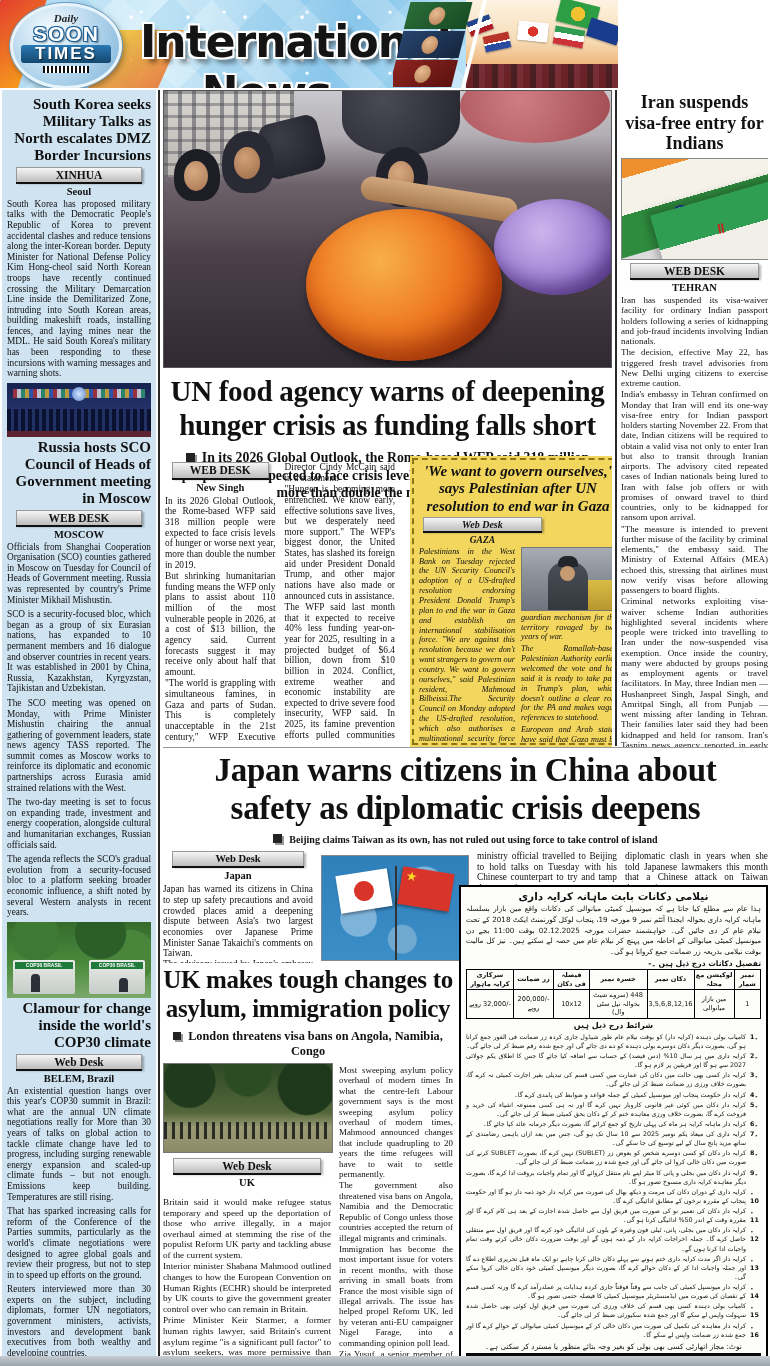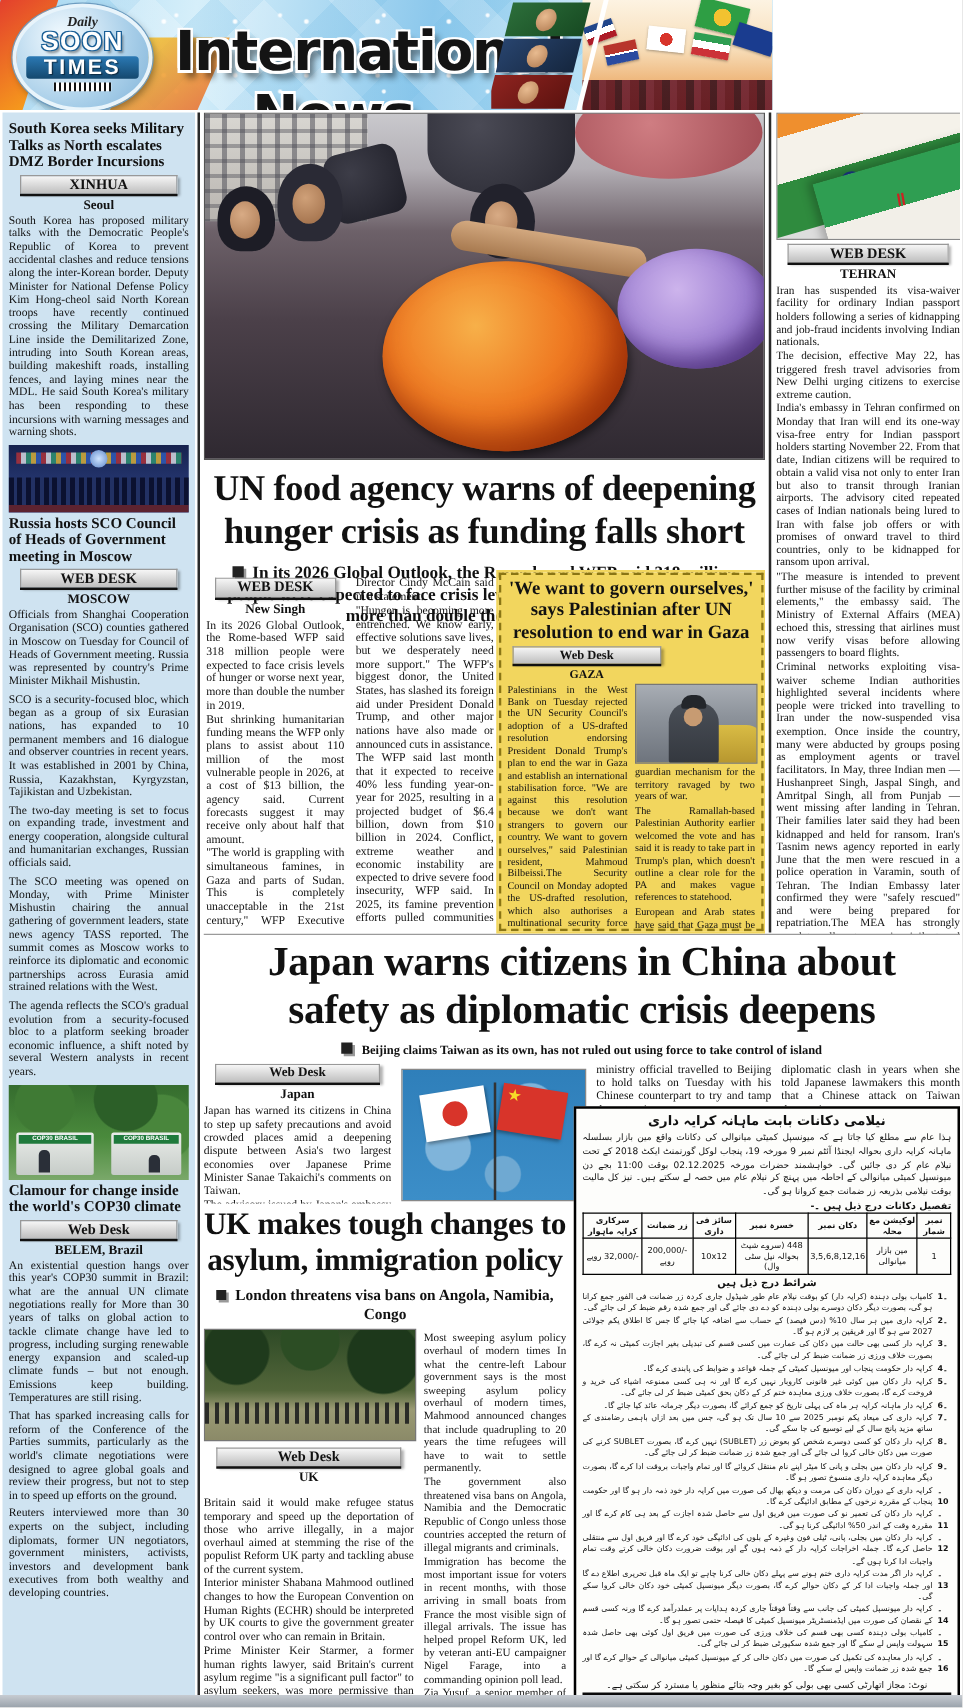--- a/index.html
+++ b/index.html
@@ -53,21 +53,21 @@
   
   .byline-wrap{margin:3px auto 2px;width:88%;}
   .byline-tag{background:linear-gradient(180deg,#f6f6f6,#bdbdbd);text-align:center;font-weight:bold;
     font-size:11.5px;padding:1px 0;box-shadow:2px 2px 2px rgba(0,0,0,.3);border:1px solid #999;border-bottom:none;}
   .byline-rule{border-bottom:2px solid #111;width:100%;}
   .byline-loc{text-align:center;font-weight:bold;font-size:10.5px;padding-top:2px;}
 
   
   .left-col{position:absolute;left:2px;top:90px;width:154px;height:1268px;background:#cfe3f1;
     padding:4px 5px;box-sizing:border-box;overflow:hidden;}
-  .lc-title{font-size:12px;font-weight:bold;text-align:left;line-height:1.13;margin:2px 0 3px;}
+  .lc-title{font-size:15px;font-weight:bold;text-align:right;line-height:1.13;margin:2px 0 3px;}
   .lc-body{font-size:9.3px;line-height:1.14;margin:2px 0 4px;}
   .sco-photo{width:100%;height:54px;margin:4px 0 2px;background:linear-gradient(180deg,#16224e 0%,#24356e 55%,#31427e 100%);}
   .sco-flags{position:absolute;left:6px;right:6px;top:6px;height:9px;
     background:repeating-linear-gradient(90deg,#c33 0 4px,#fff 4px 8px,#3a7 8px 12px,#fc3 12px 16px,#36c 16px 20px);opacity:.7;}
   .sco-emblem{position:absolute;left:45%;top:4px;width:14px;height:14px;border-radius:50%;background:radial-gradient(#cfe4ff,#5d86c9);}
   .sco-row{position:absolute;left:0;right:0;bottom:6px;height:22px;
     background:repeating-linear-gradient(90deg,#0b1130 0 4px,#223164 4px 7px);}
   .sco-floor{position:absolute;left:0;right:0;bottom:0;height:6px;background:#5d2330;}
   .cop-photo{width:100%;height:76px;margin:4px 0 2px;
     background:radial-gradient(circle at 20% 20%,#3f7a34 0 18%,transparent 19%),
@@ -103,22 +103,22 @@
     background:radial-gradient(circle at 38% 34%,#cdb4ec 0%,#9d7fd2 55%,#6f51a8 100%);box-shadow:inset -8px -10px 18px rgba(40,10,80,.5);}
   .main-headline{margin:6px 4px 0;text-align:center;font-size:29px;line-height:1.18;font-weight:600;letter-spacing:-.3px;}
   .deck{margin:7px 10px 0;text-align:center;font-weight:bold;font-size:13.8px;line-height:1.25;font-family:"Liberation Serif",serif;}
   .sq{display:inline-block;background:#222;color:#222;width:9px;height:9px;margin-right:7px;box-shadow:2px 2px 0 #999;}
   .main-row{position:absolute;left:0;top:368px;width:449px;height:289px;}
   .two-cols{position:absolute;left:2px;top:4px;width:230px;height:282px;overflow:hidden;
     column-count:2;column-gap:9px;font-size:9.4px;line-height:1.13;}
   .two-cols p{margin:0 0 1px;}
   .two-cols .byline-wrap{break-inside:avoid;margin-top:0;}
   
-  .gaza-box{position:absolute;left:236px;top:0;width:212px;height:287px;box-sizing:border-box;
-    background:#f2d65e;border:2px dashed #8a7514;outline:2px solid #f2d65e;padding:3px 5px;overflow:hidden;}
+  .gaza-box{position:absolute;left:249px;top:0;width:212px;height:287px;box-sizing:border-box;
+    background:#f2d65e;border:2px dashed #8a7514;outline:2px solid #f2d65e;padding:3px 5px;overflow:hidden;font-style:italic;}
   .gaza-title{margin:0;text-align:center;font-size:15px;line-height:1.15;font-weight:bold;}
   .gaza-cols{display:flex;gap:6px;margin-top:2px;}
   .gaza-cols .gc{width:50%;font-size:8.2px;line-height:1.2;}
   .gaza-cols p{margin:0 0 2px;}
   .gz-photo{width:100%;height:62px;margin-bottom:2px;border:1px solid #777;
     background:linear-gradient(180deg,#a8adb4 0%,#8d939b 40%,#6e747d 100%);}
   .gz-car{position:absolute;right:-6px;bottom:-4px;width:64px;height:34px;border-radius:10px 14px 0 0;background:linear-gradient(180deg,#d9bc45,#b3922c);}
   .gz-man{position:absolute;left:26px;top:14px;width:40px;height:50px;border-radius:16px 16px 4px 4px;background:linear-gradient(180deg,#4a4f57,#33373e);}
   .gz-cap{position:absolute;left:36px;top:8px;width:20px;height:11px;border-radius:8px 8px 2px 2px;background:#23262b;}
   .gz-face{position:absolute;left:38px;top:18px;width:15px;height:15px;border-radius:50%;background:#c79b72;}
@@ -249,22 +249,22 @@
     </div>
     <article>
       <h2 class="lc-title">Russia hosts SCO Council of Heads of Government meeting in Moscow</h2>
       <div class="byline-wrap">
         <div class="byline-tag">WEB DESK</div>
         <div class="byline-rule"></div>
         <div class="byline-loc">MOSCOW</div>
       </div>
       <p class="lc-body jtext">Officials from Shanghai Cooperation Organisation (SCO) counties gathered in Moscow on Tuesday for Council of Heads of Government meeting. Russia was represented by country's Prime Minister Mikhail Mishustin.</p>
       <p class="lc-body jtext">SCO is a security-focused bloc, which began as a group of six Eurasian nations, has expanded to 10 permanent members and 16 dialogue and observer countries in recent years. It was established in 2001 by China, Russia, Kazakhstan, Kyrgyzstan, Tajikistan and Uzbekistan.</p>
+      <p class="lc-body jtext">The SCO meeting was opened on Monday, with Prime Minister Mishustin chairing the annual gathering of government leaders, state news agency TASS reported. The summit comes as Moscow works to reinforce its diplomatic and economic partnerships across Eurasia amid strained relations with the West.</p>
       <p class="lc-body jtext">The two-day meeting is set to focus on expanding trade, investment and energy cooperation, alongside cultural and humanitarian exchanges, Russian officials said.</p>
-      <p class="lc-body jtext">The SCO meeting was opened on Monday, with Prime Minister Mishustin chairing the annual gathering of government leaders, state news agency TASS reported. The summit comes as Moscow works to reinforce its diplomatic and economic partnerships across Eurasia amid strained relations with the West.</p>
       <p class="lc-body jtext">The agenda reflects the SCO's gradual evolution from a security-focused bloc to a platform seeking broader economic influence, a shift noted by several Western analysts in recent years.</p>
     </article>
 
     <div class="photo cop-photo">
       <div class="cop-panel" style="left:6px;width:62px;">
         <div class="cop-label">COP30 BRASIL</div>
         <div class="cop-fig" style="left:18px;"></div>
       </div>
       <div class="cop-panel" style="right:6px;width:56px;">
         <div class="cop-label">COP30 BRASIL</div>
@@ -347,20 +347,23 @@
             <p>guardian mechanism for the territory ravaged by two years of war.</p>
             <p>The Ramallah-based Palestinian Authority earlier welcomed the vote and has said it is ready to take part in Trump's plan, which doesn't outline a clear role for the PA and makes vague references to statehood.</p>
             <p>European and Arab states have said that Gaza must be governed by the Palestinian Authority and that there must be a clear pathway to Palestinian independence. The Israeli government,</p>
           </div>
         </div>
       </aside>
     </div>
   </main>
 
   <aside class="iran-col">
+    <h2 class="iran-title">
+      <span>Iran suspends visa-free entry for Indians</span>
+    </h2>
     <div class="photo iran-photo">
       <div class="in-half"></div>
       <div class="in-chakra"></div>
       <div class="ir-half"></div>
       <div class="ir-emblem">॥</div>
     </div>
     <div class="byline-wrap">
       <div class="byline-tag">WEB DESK</div>
       <div class="byline-rule"></div>
       <div class="byline-loc">TEHRAN</div>
@@ -437,21 +440,21 @@
     <h3 class="ad-title">نیلامی دکانات بابت ماہانہ کرایہ داری</h3>
     <p class="ad-intro">ہذا عام سے مطلع کیا جاتا ہے کہ میونسپل کمیٹی میانوالی کی دکانات واقع مین بازار بسلسلہ ماہانہ کرایہ داری بحوالہ ایجنڈا آئٹم نمبر 9 مورخہ 19، پنجاب لوکل گورنمنٹ ایکٹ 2018 کے تحت نیلام عام کر دی جائیں گی۔ خواہشمند حضرات مورخہ 02.12.2025 بوقت 11:00 بجے دن میونسپل کمیٹی میانوالی کے احاطہ میں پہنچ کر نیلام عام میں حصہ لے سکتے ہیں۔ نیز کل مالیت بوقت نیلامی بذریعہ زر ضمانت جمع کروانا ہو گی۔</p>
     <div class="ad-detail">تفصیل دکانات درج ذیل ہیں ۔-</div>
     <table class="ad-table">
       <tbody>
           <tr>
         <th>نمبر شمار</th>
         <th>لوکیشن مع محلہ</th>
         <th>دکان نمبر</th>
         <th>خسرہ نمبر</th>
-        <th>سائز فی داری</th>
+        <th>فیصلہ فی دکان</th>
         <th>زر ضمانت</th>
         <th>سرکاری کرایہ ماہوار</th>
       </tr>
       <tr>
         <td>1</td>
         <td>مین بازار میانوالی</td>
         <td>3,5,6,8,12,16</td>
         <td>448 (سروے شیٹ بحوالہ نیل سٹی وال)</td>
         <td>10x12</td>
         <td>-/200,000 روپے</td>

